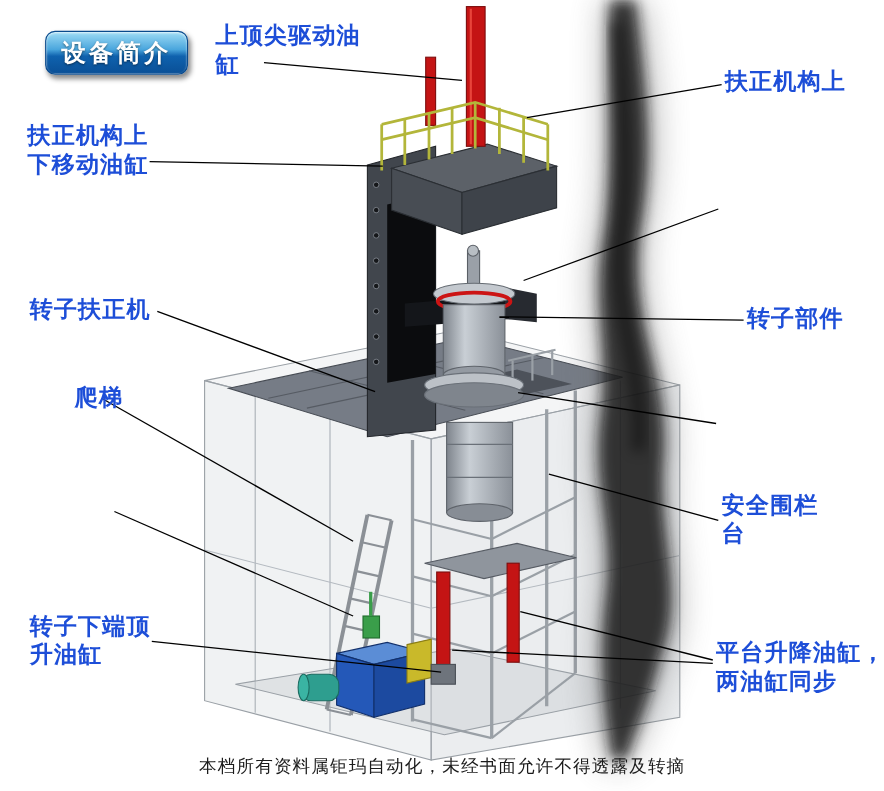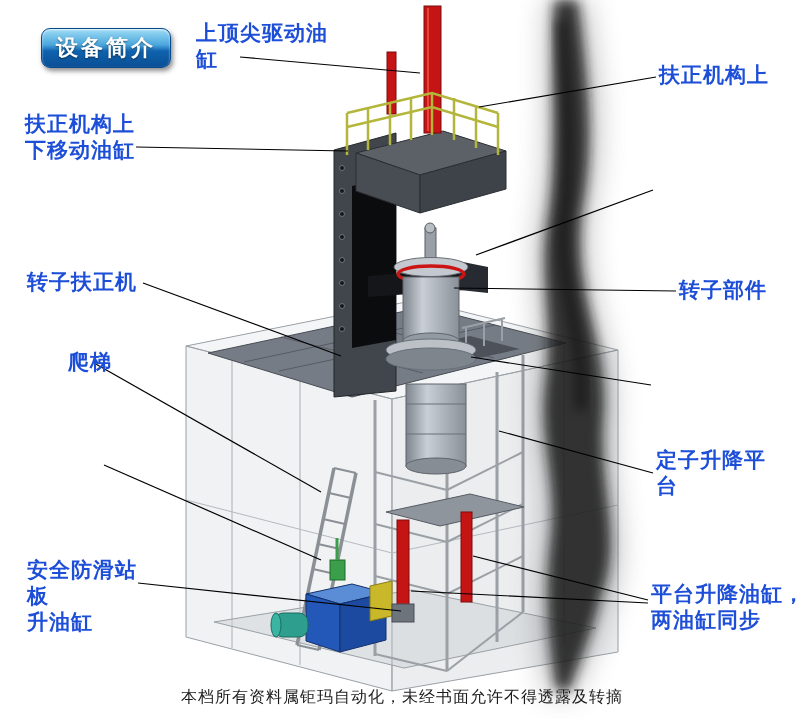--- a/index.html
+++ b/index.html
@@ -217,21 +217,21 @@
   </div>
 
   <div class="lbl" style="left:196px;top:22px;width:145px">上顶尖驱动油
 缸</div>
   <div class="lbl" style="left:659px;top:64px;width:110px">扶正机构上</div>
   <div class="lbl" style="left:25px;top:113px;width:130px">扶正机构上
 下移动油缸</div>
   <div class="lbl" style="left:27px;top:271px;width:150px">转子扶正机</div>
   <div class="lbl" style="left:679px;top:279px;width:110px">转子部件</div>
   <div class="lbl" style="left:68px;top:351px;width:80px">爬梯</div>
-  <div class="lbl" style="left:656px;top:449px;width:130px">定子升降平
+  <div class="lbl" style="left:656px;top:449px;width:130px">安全围栏
 台</div>
-  <div class="lbl" style="left:27px;top:559px;width:130px">安全防滑站板
+  <div class="lbl" style="left:27px;top:559px;width:130px">转子下端顶
 升油缸</div>
   <div class="lbl" style="left:651px;top:583px;width:155px">平台升降油缸，
 两油缸同步</div>
 
   <div id="footer-copyright">本档所有资料属钜玛自动化，未经书面允许不得透露及转摘</div>
 </div>
 
 </body></html>

